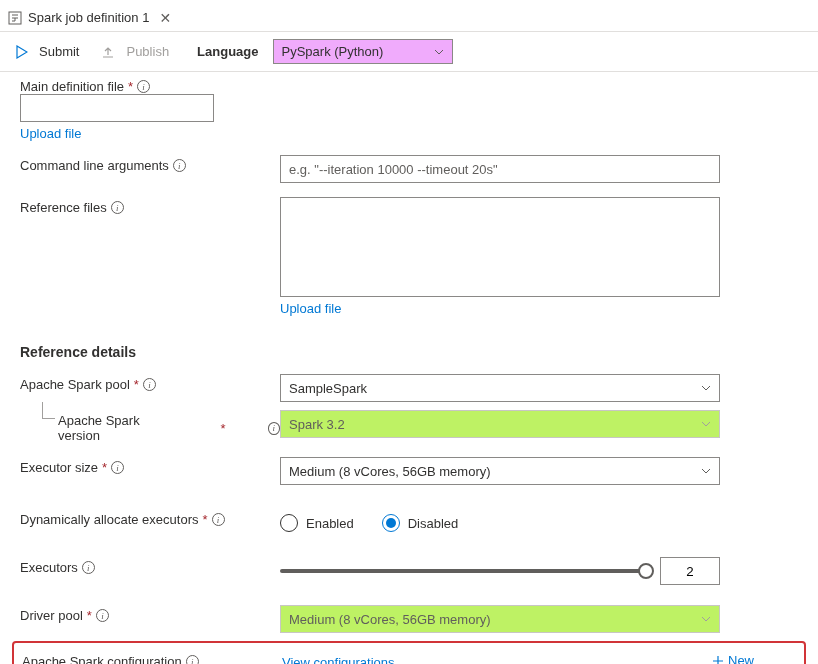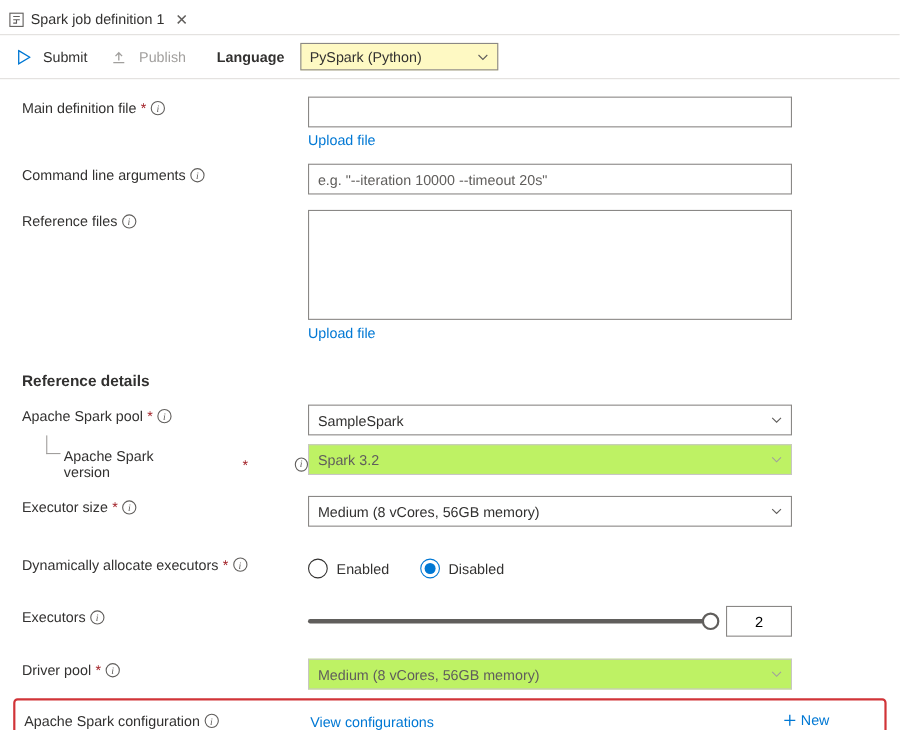--- a/index.html
+++ b/index.html
@@ -40,38 +40,38 @@
       cursor: pointer;
       color: #323130;
       padding: 2px 4px;
     }
     .toolbar-publish { color: #a19f9d; }
     .lang-label { font-weight: 600; margin-left: 10px; }
     .lang-select {
       min-width: 180px;
       padding: 4px 8px;
       border: 1px solid #8a8886;
-      background: #fef9c3;
+      background: #f0abfc;
       display: flex;
       justify-content: space-between;
       align-items: center;
       cursor: pointer;
     }
     .content {
       padding: 0 20px 20px 20px;
       overflow-y: auto;
       height: calc(664px - 72px);
     }
     .form-row {
       display: flex;
       align-items: flex-start;
       margin: 8px 0;
       min-height: 28px;
     }
-    .form-row.first { margin-top: 16px; }
+    .form-row.first { margin-top: 4px; flex-direction: column; }
     .form-label {
       width: 260px;
       flex-shrink: 0;
       display: flex;
       align-items: center;
       gap: 4px;
       padding-top: 3px;
     }
     .form-label.indented { padding-left: 38px; position: relative; gap: 42px; }
     .form-label.indented::before {

